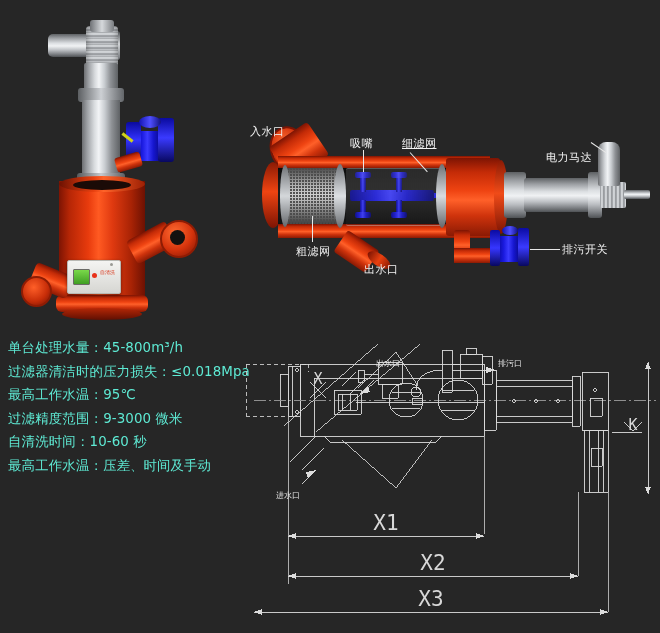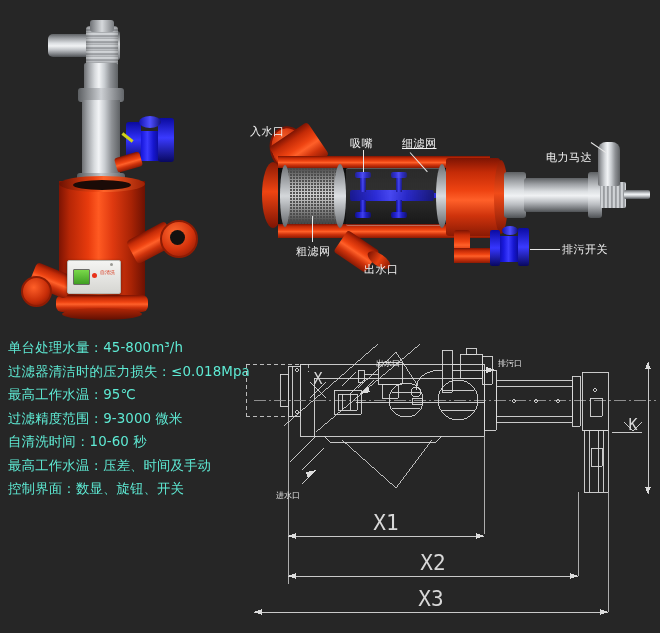--- a/index.html
+++ b/index.html
@@ -231,21 +231,20 @@
     <div class="lead" style="left:280px;top:139px;width:30px;"></div>
   </div>
 
   <div class="abs" id="specs">
     <div class="row"><span class="k">单台处理水量：</span><span class="v">45-800m³/h</span></div>
     <div class="row"><span class="k">过滤器清洁时的压力损失：</span><span class="v">≤0.018Mpa</span></div>
     <div class="row"><span class="k">最高工作水温：</span><span class="v">95℃</span></div>
     <div class="row"><span class="k">过滤精度范围：</span><span class="v">9-3000 微米</span></div>
     <div class="row"><span class="k">自清洗时间：</span><span class="v">10-60 秒</span></div>
     <div class="row"><span class="k">最高工作水温：</span><span class="v">压差、时间及手动</span></div>
-    <div class="row"><span class="k">控制界面：</span><span class="v">数显、旋钮、开关</span></div>
   </div>
 
   <div class="abs" id="cad">
     <svg width="414" height="300" viewBox="0 0 414 300">
       <g stroke="#dcdcdc" fill="none" stroke-width="0.9" shape-rendering="crispEdges">
 
         <g stroke-dasharray="4 3" stroke="#cccccc">
           <path d="M0 20 H62"></path>
           <path d="M0 72 H46"></path>
           <path d="M0 20 V72"></path>

